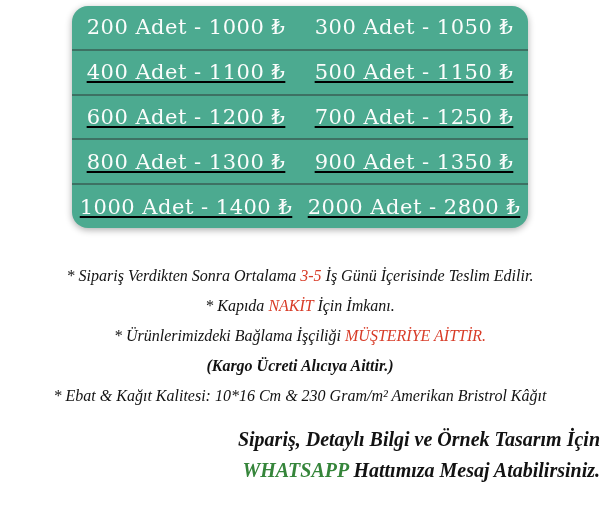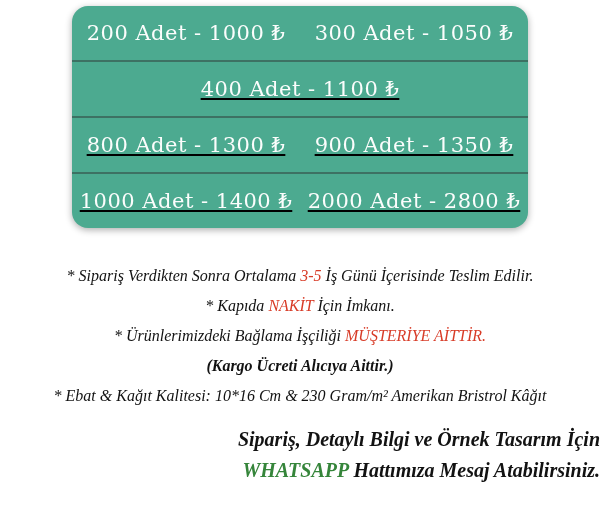--- a/index.html
+++ b/index.html
@@ -55,20 +55,25 @@
 
 <div class="page">
 
   <div class="price-table">
     <div class="price-row">
       <div class="price-cell">200 Adet - 1000 ₺</div>
       <div class="price-cell">300 Adet - 1050 ₺</div>
     </div>
     <div class="price-row">
       <div class="price-cell">400 Adet - 1100 ₺</div>
+      <div class="price-cell">500 Adet - 1150 ₺</div>
+    </div>
+    <div class="price-row">
+      <div class="price-cell">600 Adet - 1200 ₺</div>
+      <div class="price-cell">700 Adet - 1250 ₺</div>
     </div>
     <div class="price-row">
       <div class="price-cell">800 Adet - 1300 ₺</div>
       <div class="price-cell">900 Adet - 1350 ₺</div>
     </div>
     <div class="price-row">
       <div class="price-cell">1000 Adet - 1400 ₺</div>
       <div class="price-cell">2000 Adet - 2800 ₺</div>
     </div>
   </div>

